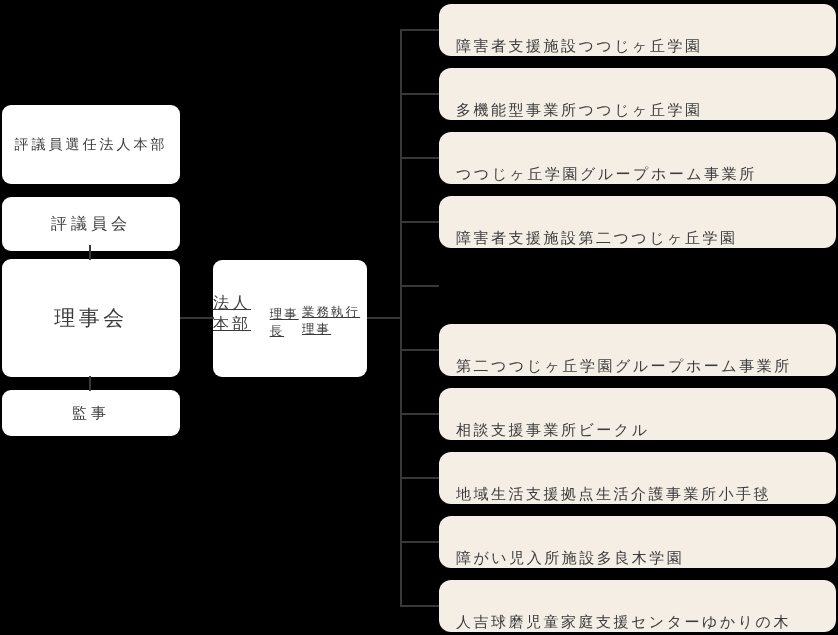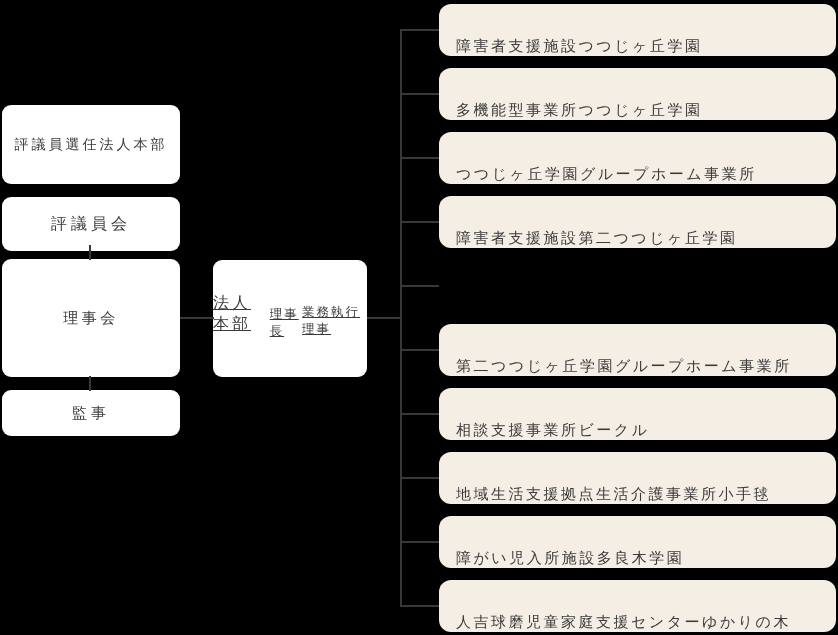--- a/index.html
+++ b/index.html
@@ -48,21 +48,21 @@
   .committee-box {
     left: 2px; top: 105px; width: 178px; height: 79px;
     font-size: 14px; letter-spacing: 3px; line-height: 2.1;
   }
   .council-box {
     left: 2px; top: 197px; width: 178px; height: 54px;
     font-size: 16px; letter-spacing: 4px;
   }
   .board-box {
     left: 2px; top: 259px; width: 178px; height: 118px;
-    font-size: 15px; letter-spacing: 3.5px;
+    font-size: 21px; letter-spacing: 3.5px;
   }
   .auditor-box {
     left: 2px; top: 390px; width: 178px; height: 46px;
     font-size: 15px; letter-spacing: 4px; justify-content: center;
   }
   .hq-box {
     left: 213px; top: 260px; width: 154px; height: 117px; text-decoration: underline;
   }
   .hq-title {
     font-size: 16px; letter-spacing: 3px; margin-bottom: 9px;

